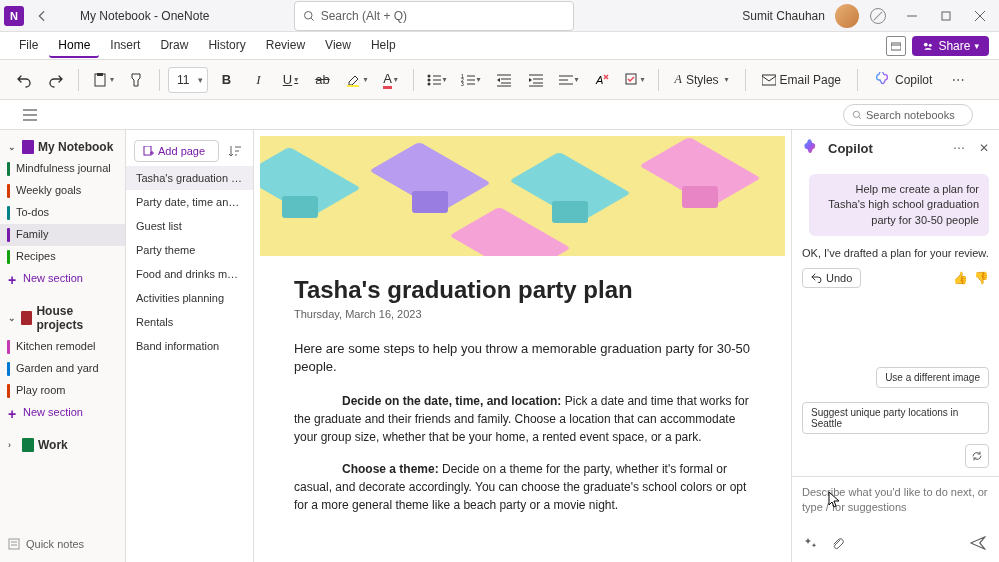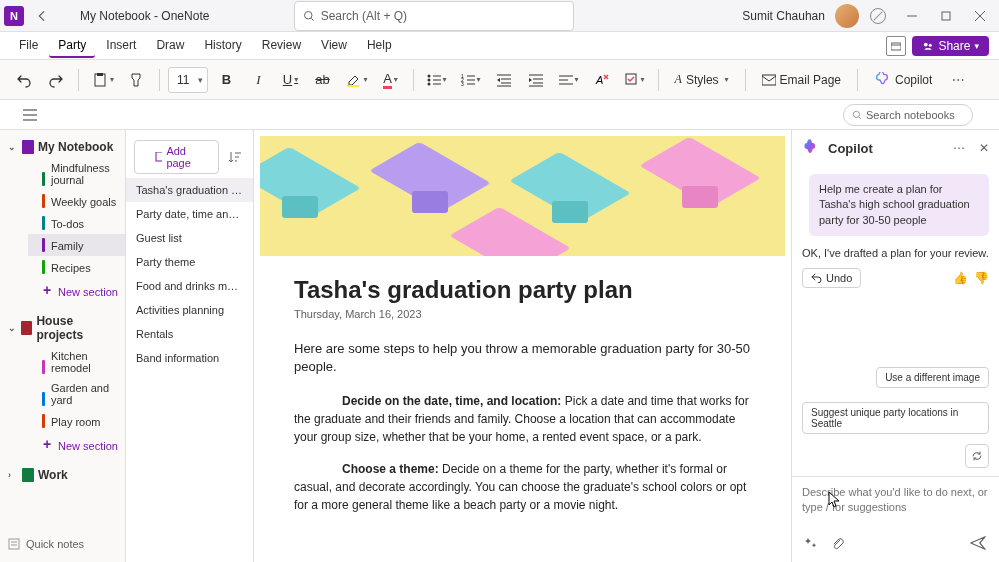--- a/index.html
+++ b/index.html
@@ -44,31 +44,31 @@
 .subhead .search-nb { margin-left: auto; width: 130px; height: 22px; border: 1px solid #d1d1d1; border-radius: 12px; display: flex; align-items: center; padding: 0 8px; gap: 4px; font-size: 11px; color: #616161; margin-right: 8px; }
 
 
 .main { display: flex; height: calc(562px - 32px - 28px - 40px - 30px); }
 
 
 .tree { width: 126px; background: #faf9f8; border-right: 1px solid #e1dfdd; padding: 6px 0; overflow-y: auto; display:flex; flex-direction:column; }
 .tree-header { display: flex; align-items: center; padding: 4px 8px; font-size: 12px; font-weight: 600; gap: 4px; cursor: pointer; }
 .tree-header .chev-icon { font-size: 9px; color: #616161; width: 10px; }
 .nb-icon { width: 12px; height: 14px; background: #7719aa; border-radius: 1px; }
-.tree-item { display: flex; align-items: flex-end; padding: 4px 6px 4px 14px; font-size: 11px; gap: 6px; cursor: pointer; margin-left: 28px; }
+.tree-item { display: flex; align-items: flex-start; padding: 4px 6px 4px 7px; font-size: 11px; gap: 6px; cursor: pointer; }
 .tree-item.selected { background: #e8e6ea; }
 .color-tab { width: 3px; height: 14px; border-radius: 1px; flex-shrink: 0; }
 .tree-item.new { color: #7719aa; }
 .plus { color: #7719aa; font-weight: bold; font-size: 14px; width: 10px; text-align: center; }
 .quick-notes { margin-top: auto; padding: 6px 8px; display: flex; align-items: center; gap: 6px; font-size: 11px; color: #616161; cursor: pointer; }
 
 
 .pagelist { width: 128px; background: #fff; border-right: 1px solid #e1dfdd; padding: 6px 0; }
 .pagelist-head { display: flex; align-items: center; padding: 4px 8px; gap: 6px; }
-.add-page-btn { flex: 1; border: 1px solid #d1d1d1; border-radius: 4px; padding: 4px 20px; font-size: 11px; color: #7719aa; display: flex; align-items: center; gap: 4px; cursor: pointer; }
+.add-page-btn { flex: 1; border: 1px solid #d1d1d1; border-radius: 4px; padding: 4px 8px; font-size: 11px; color: #7719aa; display: flex; align-items: center; gap: 4px; cursor: pointer; }
 .sort-btn { width: 20px; height: 20px; display: flex; align-items: center; justify-content: center; cursor: pointer; color: #616161; }
 .page-item { padding: 6px 10px; font-size: 11px; color: #323130; cursor: pointer; white-space: nowrap; overflow: hidden; text-overflow: ellipsis; }
 .page-item.selected { background: #f0eef2; }
 
 
 .content { flex: 1; overflow-y: auto; background: #fff; }
 .hero { height: 120px; background: #f6e98f; position: relative; overflow: hidden; margin: 6px 6px 0 6px; }
 .cap { position: absolute; width: 100px; height: 70px; transform-style: preserve-3d; }
 .cap-top { width: 80px; height: 56px; transform: rotate(45deg) skew(-15deg,-15deg); border-radius: 4px; position: absolute; left: 10px; top: 8px; }
 .cap-inner { width: 36px; height: 22px; position: absolute; left: 32px; top: 50px; border-radius: 3px; }
@@ -78,21 +78,21 @@
 .intro { font-size: 13px; color: #242424; margin-bottom: 16px; line-height: 1.4; }
 .para { font-size: 12px; color: #242424; margin-bottom: 14px; line-height: 1.5; }
 .para b { font-weight: 700; padding-left: 48px; }
 
 
 .copilot { width: 208px; border-left: 1px solid #e1dfdd; display: flex; flex-direction: column; background: #fff; }
 .copilot-head { height: 36px; display: flex; align-items: center; padding: 0 10px; gap: 8px; }
 .copilot-logo { width: 18px; height: 18px; }
 .copilot-title { font-size: 13px; font-weight: 600; flex: 1; }
 .copilot-body { flex: 1; padding: 8px 10px; overflow-y: auto; display: flex; flex-direction: column; gap: 10px; }
-.user-msg { align-self: flex-end; background: #f1e7f8; border-radius: 6px; padding: 8px 10px; font-size: 11px; color: #323130; max-width: 180px; line-height: 1.4; }
+.user-msg { align-self: flex-end; background: #f1e7f8; border-radius: 6px; padding: 8px 10px; font-size: 11px; color: #323130; max-width: 180px; line-height: 1.4; text-align: right; }
 .bot-msg { font-size: 11px; color: #323130; line-height: 1.4; }
 .undo-row { display: flex; align-items: center; gap: 6px; margin-top: 6px; }
 .undo-btn { border: 1px solid #d1d1d1; border-radius: 4px; padding: 3px 8px; font-size: 11px; display: flex; align-items: center; gap: 4px; cursor: pointer; background:#fff; }
 .thumbs { margin-left: auto; display: flex; gap: 6px; color: #999; }
 .suggestion-row { display: flex; gap: 6px; margin-top: auto; justify-content: flex-end; flex-wrap: wrap; }
 .suggestion-pill { border: 1px solid #d1d1d1; border-radius: 4px; padding: 4px 8px; font-size: 10px; color: #323130; cursor: pointer; background:#fff; margin-top: 4px; }
 .refresh-btn { width: 24px; height: 24px; border: 1px solid #d1d1d1; border-radius: 4px; display: flex; align-items: center; justify-content: center; cursor: pointer; margin-top: 4px; }
 .copilot-input { border-top: 1px solid #e1dfdd; padding: 8px 10px; }
 .copilot-textarea { width: 100%; min-height: 40px; font-size: 11px; color: #616161; border: none; resize: none; outline: none; line-height: 1.4; font-family: inherit; }
 .input-toolbar { display: flex; align-items: center; gap: 8px; margin-top: 4px; }
@@ -143,21 +143,21 @@
           <line x1="0" y1="0" x2="10" y2="10" stroke="#616161" stroke-width="1"></line>
           <line x1="10" y1="0" x2="0" y2="10" stroke="#616161" stroke-width="1"></line>
         </svg>
       </div>
   </div>
 </div>
 
 <div class="menubar">
   <div id="menu-items" style="display:flex;gap:2px;">
       <div class="menu-item">File</div>
-      <div class="menu-item active">Party</div>
+      <div class="menu-item active">Home</div>
       <div class="menu-item">Insert</div>
       <div class="menu-item">Draw</div>
       <div class="menu-item">History</div>
       <div class="menu-item">Review</div>
       <div class="menu-item">View</div>
       <div class="menu-item">Help</div>
     </div>
   <div class="right">
     <div class="frame-btn">
       <svg width="10" height="10">

